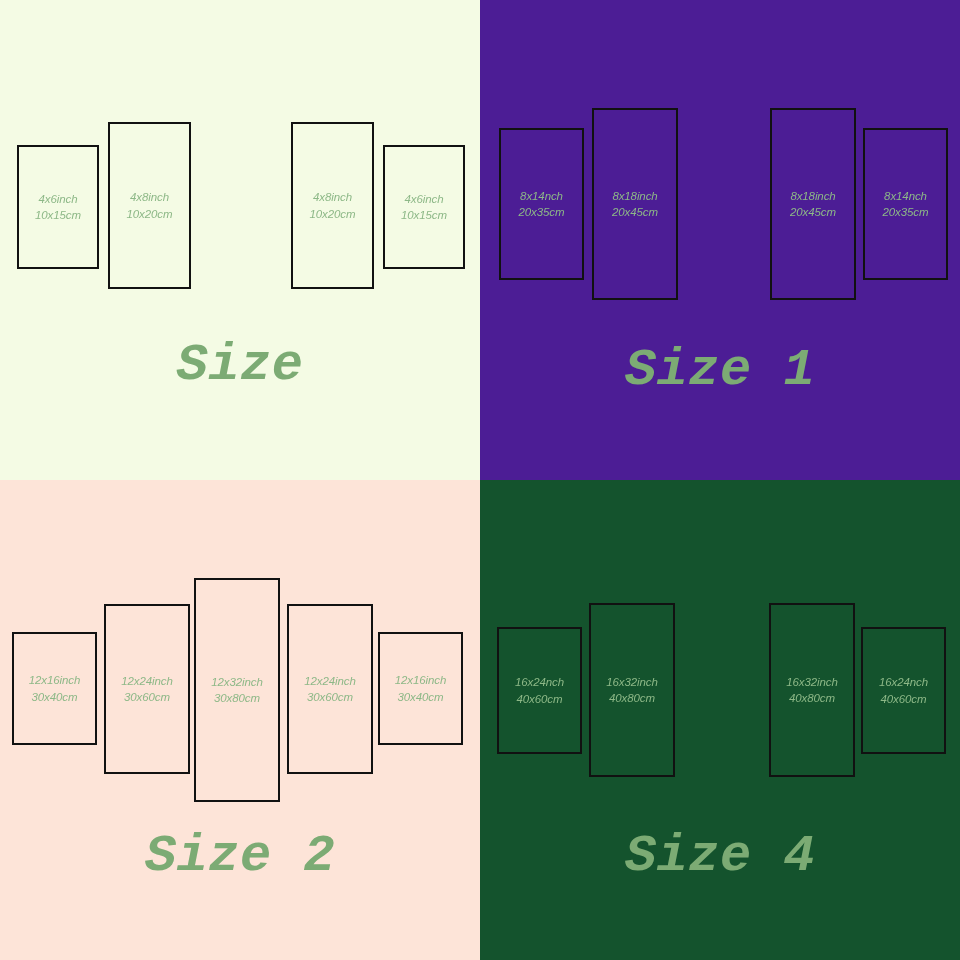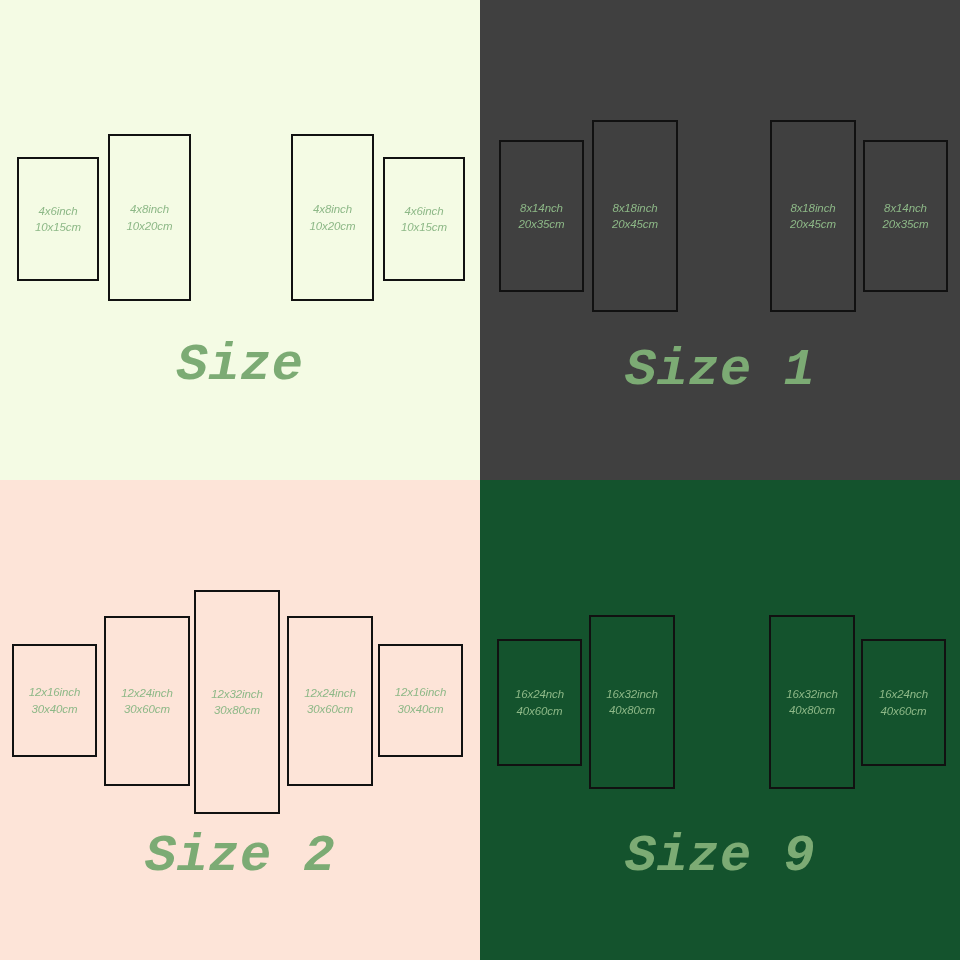--- a/index.html
+++ b/index.html
@@ -24,21 +24,21 @@
   .quadrant {
     position: relative;
     width: 480px;
     height: 480px;
     overflow: hidden;
   }
 
   .panel-stage {
     position: absolute;
     left: 0;
-    top: 12px;
+    top: 0;
     width: 409px;
     height: 480px;
     text-decoration: underline;
   }
 
   .panel {
     position: absolute;
     box-sizing: border-box;
     border: 2px solid #111111;
     background: transparent;
@@ -91,21 +91,21 @@
         </div>
         <div class="panel" style="left: 291px; top: 122px; width: 83px; height: 167px; border-color: rgb(17, 17, 17);">
           <div class="panel-label" style="color: rgb(141, 184, 135);"><span>4x8inch</span><span class="line2">10x20cm</span></div>
         </div>
         <div class="panel" style="left: 383px; top: 145px; width: 82px; height: 124px; border-color: rgb(17, 17, 17);">
           <div class="panel-label" style="color: rgb(141, 184, 135);"><span>4x6inch</span><span class="line2">10x15cm</span></div>
         </div>
       </div>
       <div class="quad-title" style="color: rgb(124, 171, 116); top: 340px;">Size</div>
     </div>
-    <div class="quadrant" style="background: #404040;">
+    <div class="quadrant" style="background: #4c1d95;">
       <div class="panel-stage">
         <div class="panel" style="left: 19px; top: 128px; width: 85px; height: 152px; border-color: rgb(17, 17, 17);">
           <div class="panel-label" style="color: rgb(141, 184, 135);"><span>8x14nch</span><span class="line2">20x35cm</span></div>
         </div>
         <div class="panel" style="left: 112px; top: 108px; width: 86px; height: 192px; border-color: rgb(17, 17, 17);">
           <div class="panel-label" style="color: rgb(141, 184, 135);"><span>8x18inch</span><span class="line2">20x45cm</span></div>
         </div>
         <div class="panel" style="left: 290px; top: 108px; width: 86px; height: 192px; border-color: rgb(17, 17, 17);">
           <div class="panel-label" style="color: rgb(141, 184, 135);"><span>8x18inch</span><span class="line2">20x45cm</span></div>
         </div>
@@ -143,15 +143,15 @@
         <div class="panel" style="left: 109px; top: 123px; width: 86px; height: 174px; border-color: rgb(17, 17, 17);">
           <div class="panel-label" style="color: rgb(141, 184, 135);"><span>16x32inch</span><span class="line2">40x80cm</span></div>
         </div>
         <div class="panel" style="left: 289px; top: 123px; width: 86px; height: 174px; border-color: rgb(17, 17, 17);">
           <div class="panel-label" style="color: rgb(141, 184, 135);"><span>16x32inch</span><span class="line2">40x80cm</span></div>
         </div>
         <div class="panel" style="left: 381px; top: 147px; width: 85px; height: 127px; border-color: rgb(17, 17, 17);">
           <div class="panel-label" style="color: rgb(141, 184, 135);"><span>16x24nch</span><span class="line2">40x60cm</span></div>
         </div>
       </div>
-      <div class="quad-title" style="color: rgb(124, 171, 116); top: 351px;">Size 9</div>
+      <div class="quad-title" style="color: rgb(124, 171, 116); top: 351px;">Size 4</div>
     </div>
   </div>
 
 </body></html>

